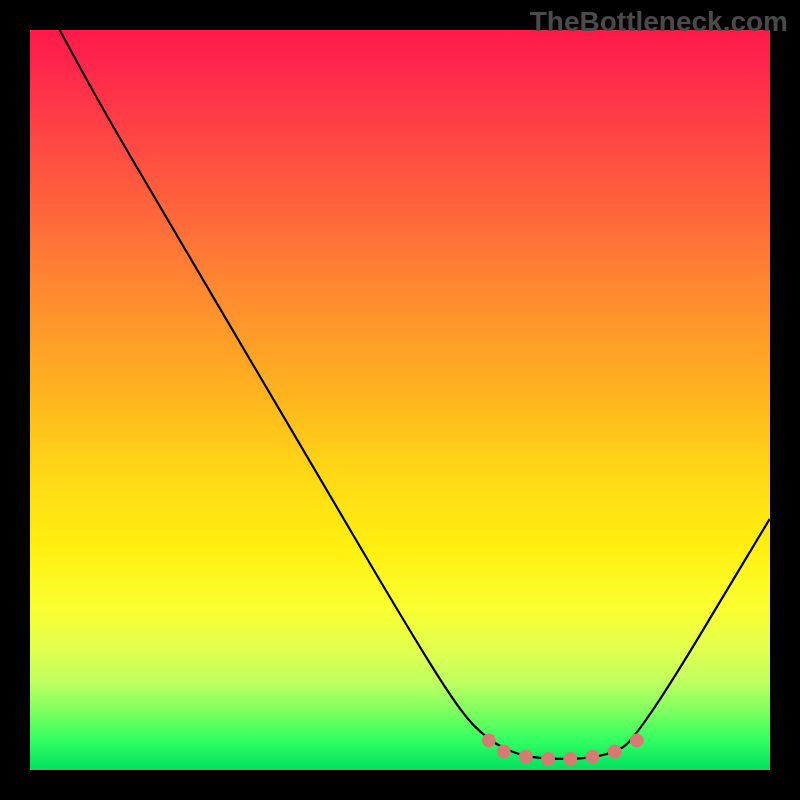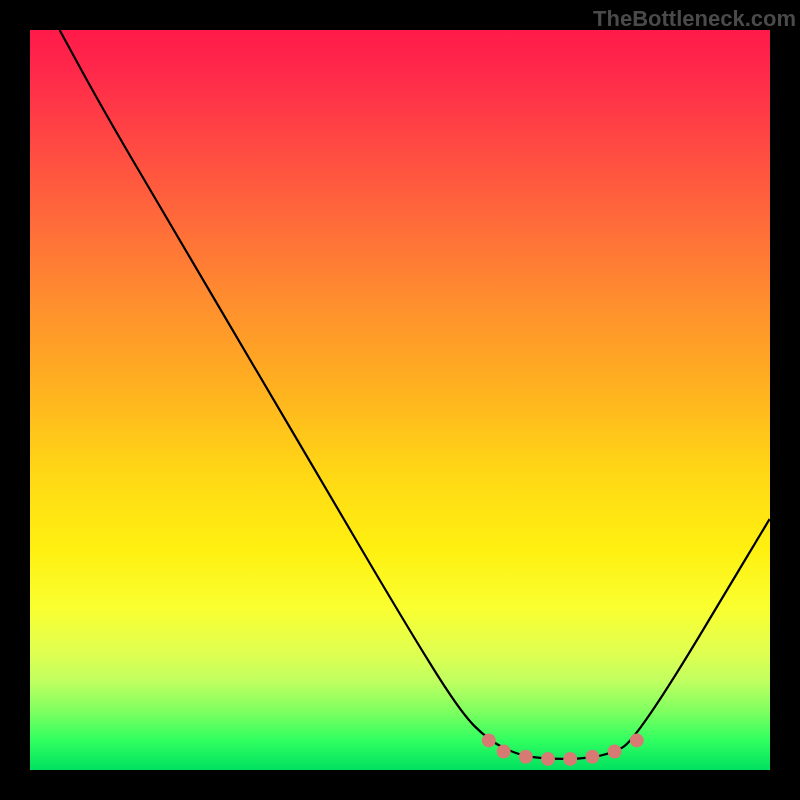--- a/index.html
+++ b/index.html
@@ -7,23 +7,23 @@
     padding: 0;
     width: 800px;
     height: 800px;
     background: #000;
     position: relative;
     font-family: Arial, sans-serif;
   }
   .watermark {
     position: absolute;
     top: 6px;
-    right: 4px;
+    right: 12px;
     color: #4a4a4a;
-    font-size: 22px;
+    font-size: 28px;
     font-weight: bold;
     z-index: 10;
   }
   .plot-area {
     position: absolute;
     left: 30px;
     top: 30px;
     width: 740px;
     height: 740px;
   }

